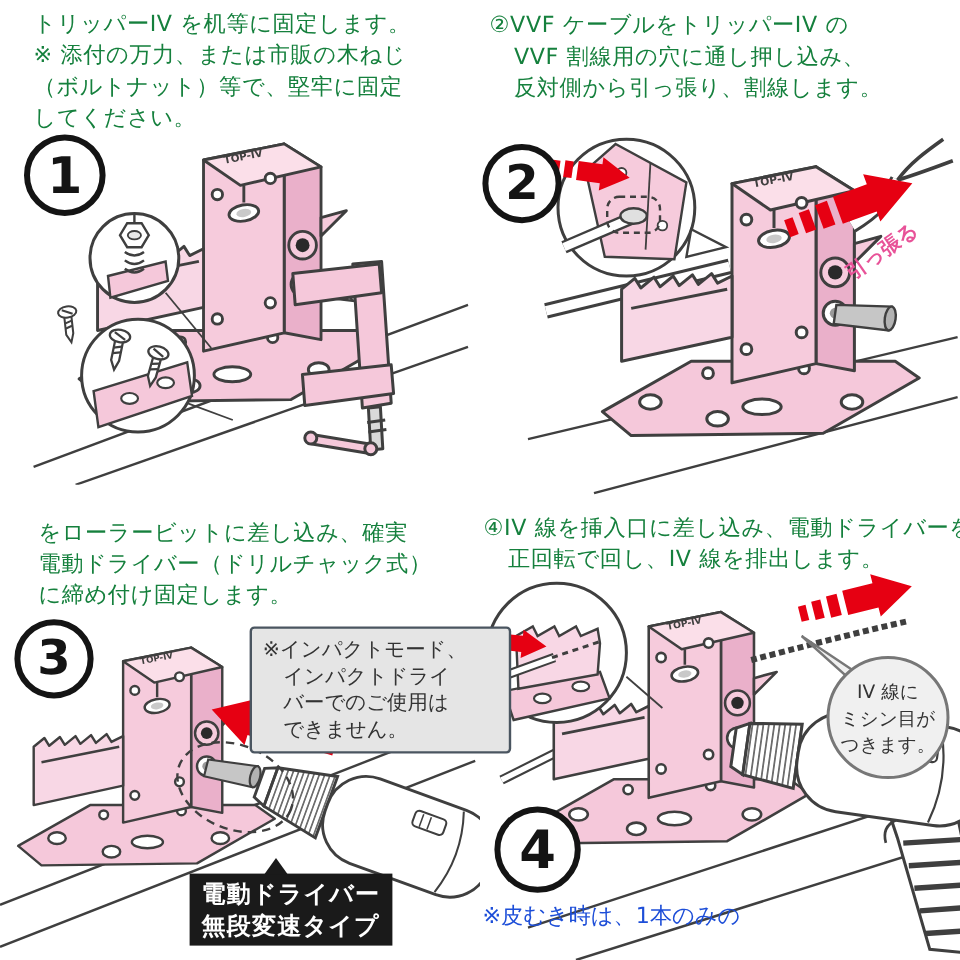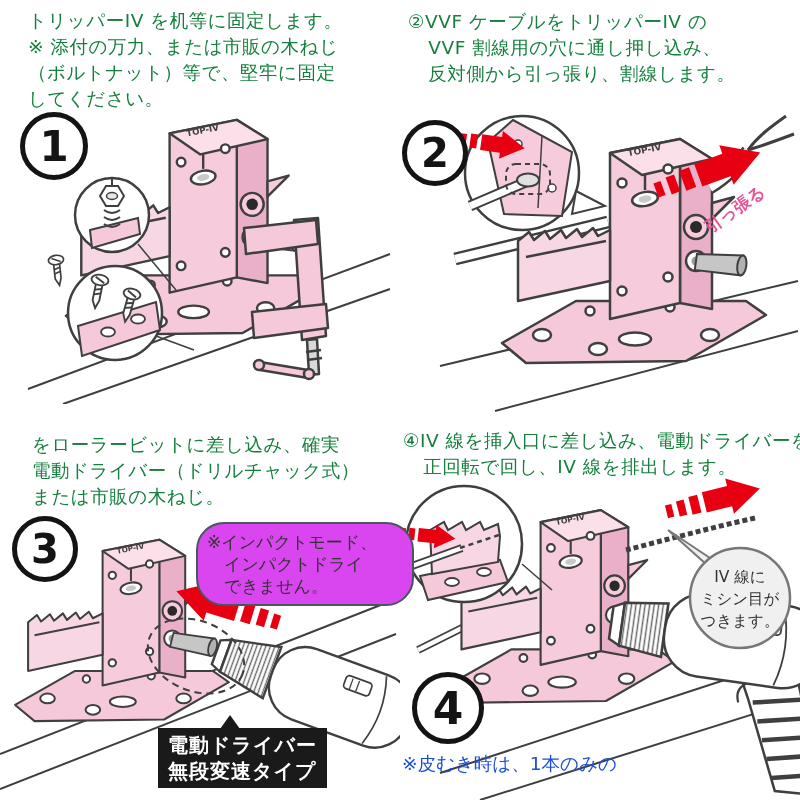--- a/index.html
+++ b/index.html
@@ -4,22 +4,22 @@
 <style>
   html,body{margin:0;padding:0}
   body{width:800px;height:800px;background:#fff;position:relative;overflow:hidden;
        font-family:"DejaVu Sans",sans-serif;color:#3d3d3d}
   .panel{position:absolute}
   .cap{position:absolute;font-size:18.5px;line-height:26px;letter-spacing:.5px;white-space:nowrap;color:#15803d}
   .cap .indent{padding-left:1.1em}
   .stepnum{position:absolute;background:#fff;border:5px solid #141414;border-radius:50%;
            display:flex;align-items:center;justify-content:center;font-weight:bold;color:#141414;z-index:5}
   .illus{position:absolute}
-  .bluenote{position:absolute;left:196px;top:102px;width:196px;background:#d946ef;border:2.5px solid #4A5560;
-            border-radius:28px;padding:7px 9px;font-size:17px;line-height:22px;color:#333;white-space:nowrap;z-index:4}
+  .bluenote{position:absolute;left:208px;top:102px;width:196px;background:#e5e5e5;border:2.5px solid #4A5560;
+            border-radius:4px;padding:7px 9px;font-size:17px;line-height:22px;color:#333;white-space:nowrap;z-index:4}
   .bluenote .indent{padding-left:1em}
   .blacklabel{position:absolute;left:158px;top:308px;background:#1A1A1A;color:#fff;font-weight:bold;
               font-size:20px;line-height:26px;padding:4px 10px;letter-spacing:1px;white-space:nowrap;z-index:4}
   .blacklabel:before{content:"";position:absolute;top:-13px;left:62px;width:0;height:0;
               border-left:10px solid transparent;border-right:10px solid transparent;border-bottom:14px solid #1A1A1A}
   .pinknote{position:absolute;left:2px;top:330px;font-size:18.5px;line-height:27px;color:#1d4ed8;white-space:nowrap;z-index:4}
   .pinknote .indent{padding-left:1em}
   svg{overflow:hidden}
 </style>
 </head>
@@ -181,21 +181,21 @@
     </g>
     <use href="#red-arrow" transform="translate(318,72) rotate(-20) scale(1.5)"></use>
     <text transform="translate(338,118) rotate(-35)" text-anchor="middle" font-size="17" font-weight="bold" fill="#E85298">引っ張る</text>
   </svg>
 </div>
 
 <div class="panel" id="p3" style="left:0;top:420px;width:400px;height:380px">
   <div class="cap" style="left:32px;top:12px">
     <div>をローラービットに差し込み、確実</div>
     <div>電動ドライバー（ドリルチャック式）</div>
-    <div>または市販の木ねじ。</div>
+    <div>に締め付け固定します。</div>
   </div>
   <div class="stepnum" style="left:12px;top:96px;width:56px;height:56px;font-size:40px">
     <span>3</span>
   </div>
   <svg class="illus" style="left:0;top:84px" width="400" height="296" viewBox="0 0 400 296">
     <g stroke="#3f3f3f" stroke-width="2" fill="none">
       <line x1="0" y1="250" x2="396" y2="95"></line>
       <line x1="0" y1="285" x2="396" y2="130"></line>
     </g>
     <use href="#tripper" transform="translate(54,13) scale(0.81)"></use>
@@ -209,20 +209,21 @@
       <rect x="14" y="-28" width="32" height="16" rx="4" fill="#fff" stroke-width="2"></rect>
       <line x1="22" y1="-26" x2="22" y2="-13" stroke-width="1.5"></line>
       <line x1="30" y1="-26" x2="30" y2="-13" stroke-width="1.5"></line>
     </g>
     <ellipse cx="196" cy="152" rx="50" ry="35" fill="none" stroke="#3f3f3f" stroke-width="2" stroke-dasharray="7,5" transform="rotate(22 196 152)"></ellipse>
     <use href="#red-arrow" transform="translate(218,100) rotate(197) scale(1.45)"></use>
   </svg>
   <div class="bluenote">
     <div>※インパクトモード、</div>
     <div class="indent">インパクトドライ</div>
+    <div class="indent">バーでのご使用は</div>
     <div class="indent">できません。</div>
   </div>
   <div class="blacklabel">
     <div>電動ドライバー</div>
     <div>無段変速タイプ</div>
   </div>
 </div>
 
 <div class="panel" id="p4" style="left:400px;top:420px;width:400px;height:380px">
   <div class="cap" style="left:3px;top:8px">

